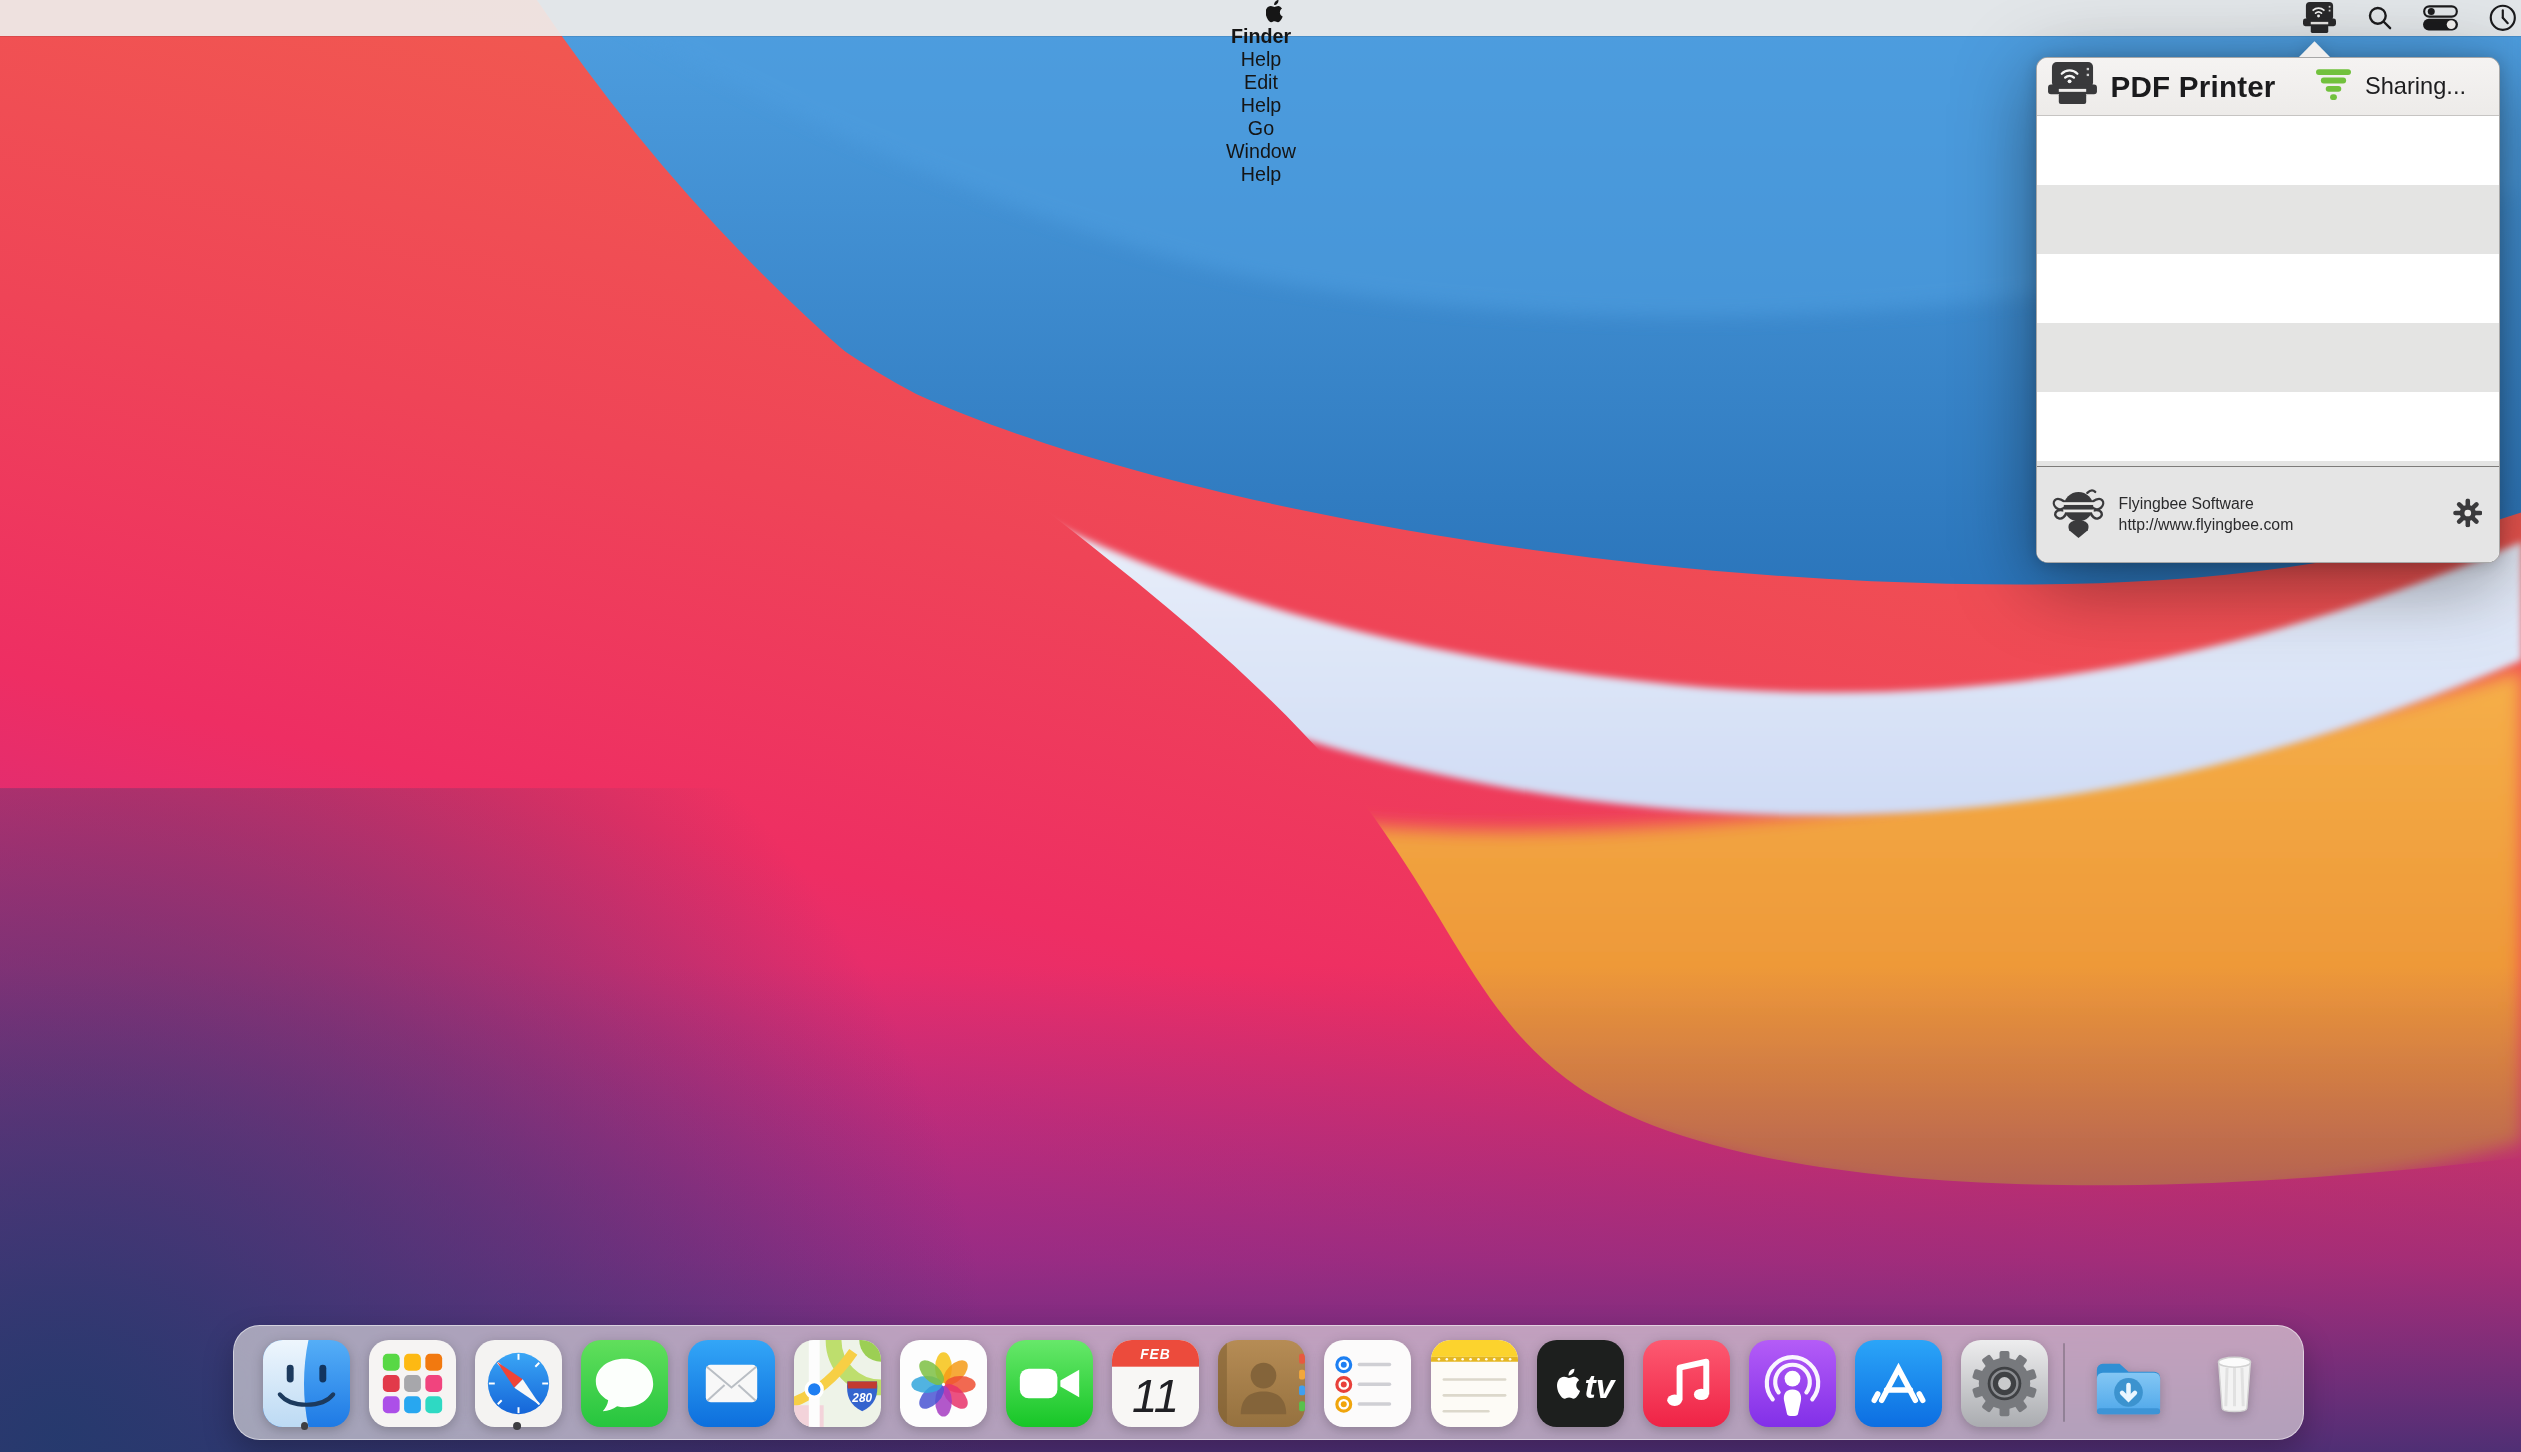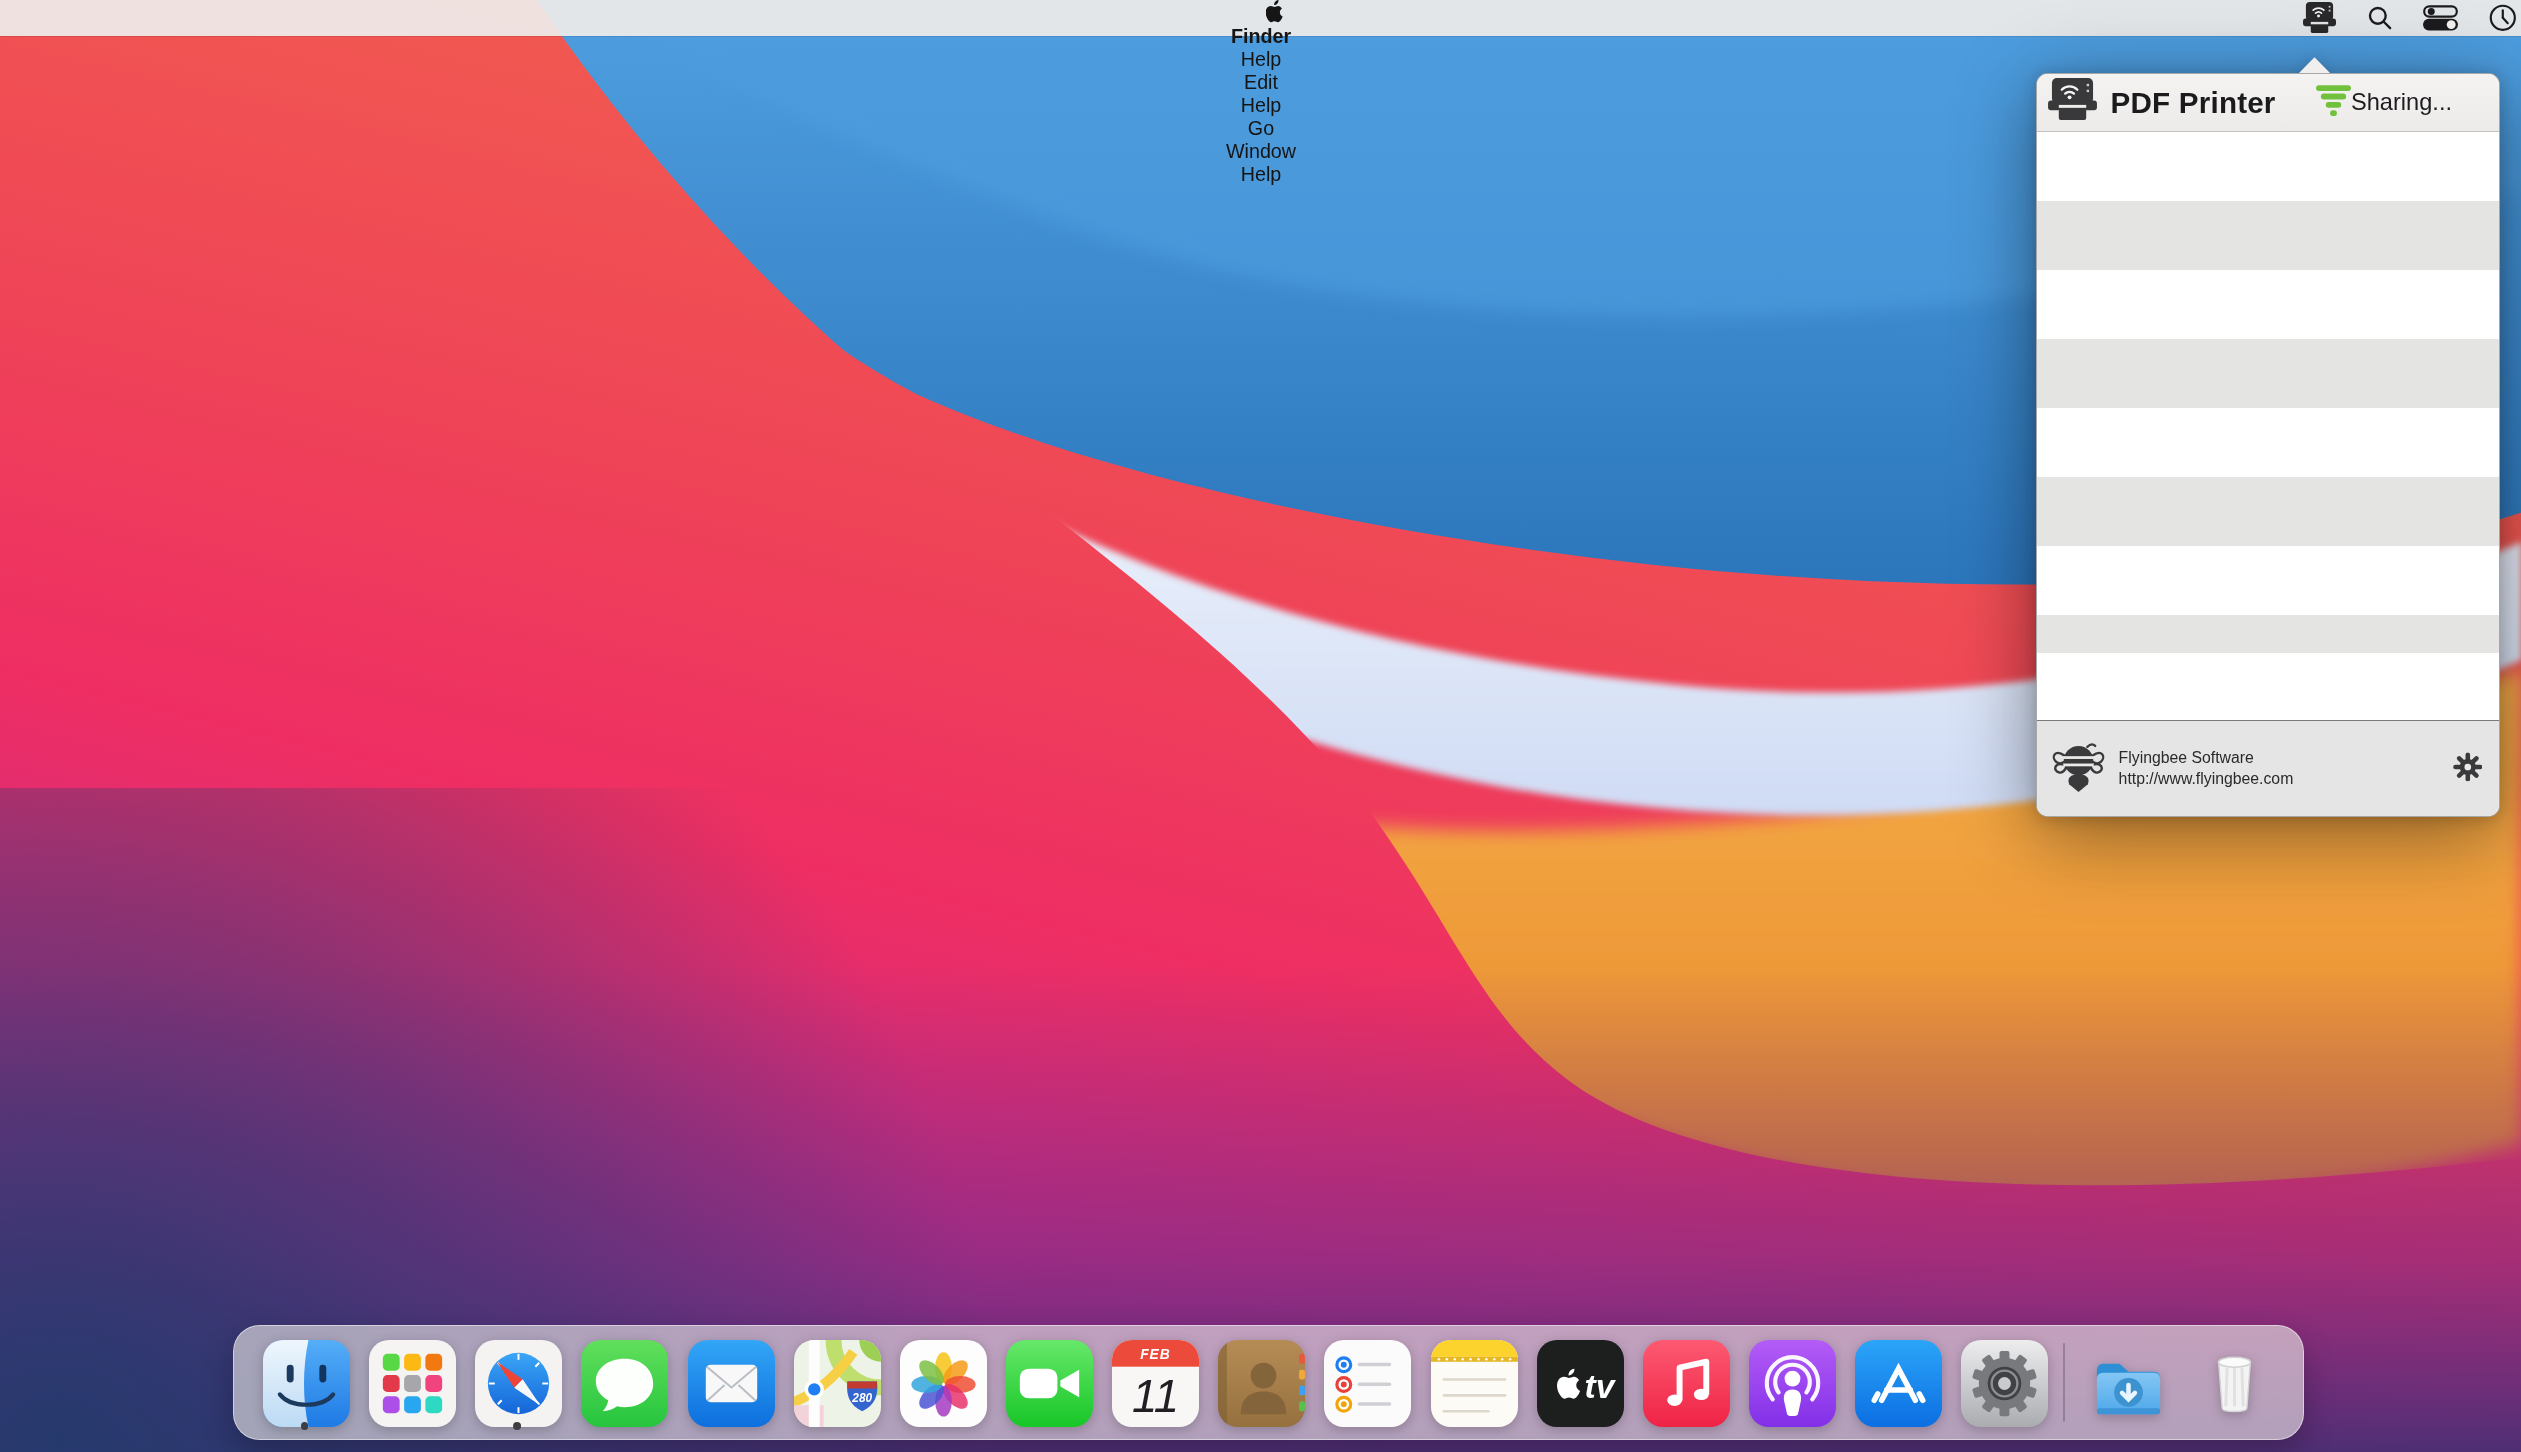--- a/index.html
+++ b/index.html
@@ -18,42 +18,41 @@
     box-shadow:0 0.5px 0 rgba(0,0,0,0.18);
     font-size:19.7px;color:#151515;flex-direction:column;
   }
   #menubar .apple{margin-left:33px;margin-right:2px;display:flex;align-items:center;}
   #menubar .mitem{padding:0 18.7px;white-space:nowrap;cursor:default;}
   #menubar .mitem.app-name{font-weight:700;}
   #menubar .status{position:absolute;right:5.9px;top:0;height:36px;display:flex;align-items:center;gap:30.5px;}
   #menubar .sicon{display:flex;align-items:center;justify-content:center;height:36px;}
   
   #popover{
-    position:absolute;left:2036px;top:57px;width:464px;height:744px;z-index:40;
+    position:absolute;left:2036px;top:57px;width:464px;height:506px;z-index:40;
     filter:drop-shadow(0 17.7px 41px rgba(0,0,0,0.38)) drop-shadow(0 2px 7.9px rgba(0,0,0,0.22));
-    margin-top:16px;
   }
   #popover .arrow{
     position:absolute;left:262px;top:-15.8px;width:33px;height:16.7px;
     background:#f1efee;
     clip-path:polygon(50% 0, 100% 100%, 0 100%);
   }
   #popover .panel{
     position:absolute;inset:0;border-radius:11.8px;overflow:hidden;
     background:#ffffff;border:1px solid rgba(60,60,60,0.45);
     box-sizing:border-box;
   }
   #popover .hdr{
     height:57px;display:flex;align-items:center;position:relative;
     background:linear-gradient(#f5f3f2,#edebe9);
     border-bottom:1px solid #c6c4c2;
   }
   #popover .hdr .pglyph{margin-left:10.8px;}
   #popover .hdr .title{margin-left:13.8px;font-size:29.6px;font-weight:600;color:#1b1b1d;letter-spacing:0.2px;}
-  #popover .hdr .share{position:absolute;left:279px;display:flex;align-items:center;gap:0;}
+  #popover .hdr .share{position:absolute;left:279px;display:flex;align-items:center;gap:14px;}
   #popover .hdr .share .stxt{font-size:23.6px;color:#1d1d1f;}
   #popover .queue{height:521px;overflow:hidden;background:#fff;}
   #popover .q-row{height:69px;}
   #popover .q-row:nth-child(even){background:#e4e4e3;}
   #popover .ftr{
     position:absolute;left:0;bottom:0;width:100%;height:96px;box-sizing:border-box;
     background:#e5e5e5;border-top:1px solid #7d7b79;
     display:flex;align-items:center;
   }
   #popover .ftr .bee{margin-left:12.8px;}

